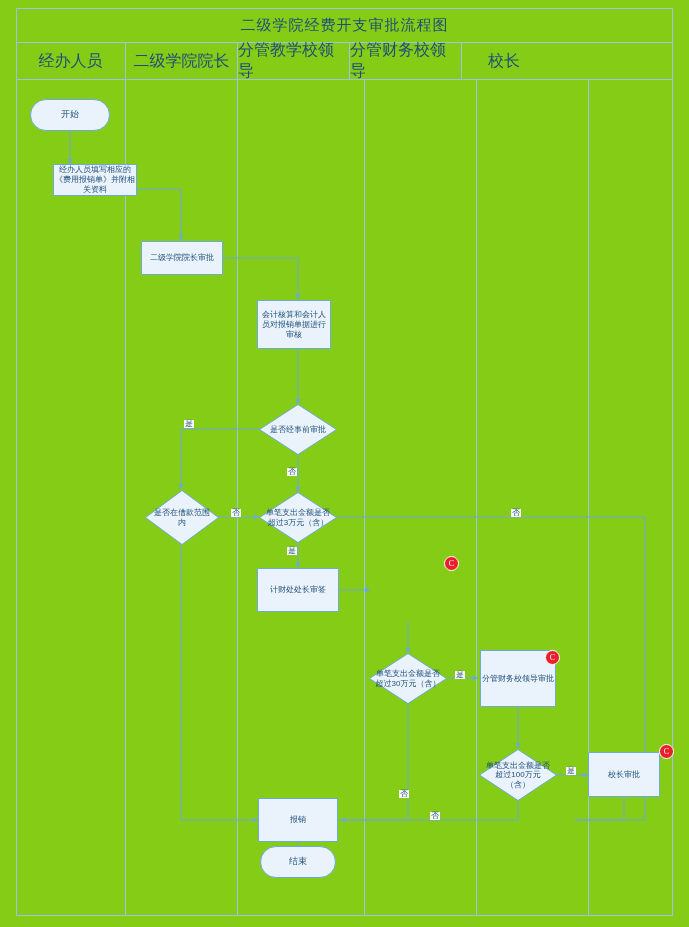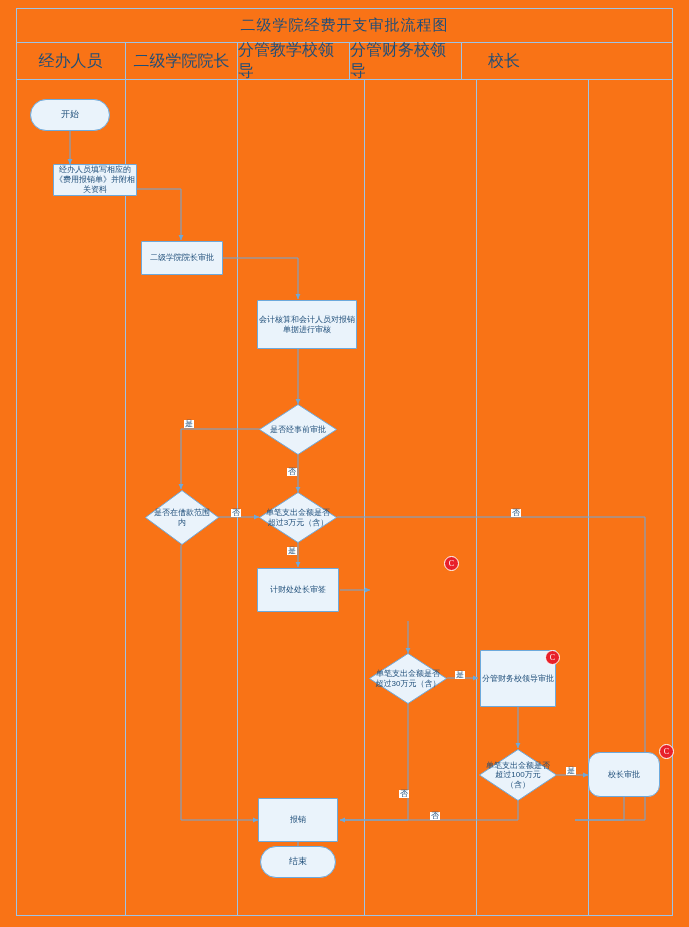--- a/index.html
+++ b/index.html
@@ -5,21 +5,21 @@
   html, body {
     margin: 0;
     padding: 0;
     background: #ffffff;
     font-family: "Liberation Sans", sans-serif;
   }
   #page {
     position: relative;
     width: 689px;
     height: 927px;
-    background: #f97316;
+    background: #84cc16;
     overflow: hidden;
   }
   
   .frame {
     position: absolute;
     left: 16px;
     top: 8px;
     width: 657px;
     height: 908px;
     border: 1px solid #9dc3e6;
@@ -226,21 +226,21 @@
       <path d="M298,842 L298,872" marker-end="url(#arr)"></path>
     </g>
   </svg>
 
   <div class="node term" style="left:30px; top:99px; width:80px; height:32px;">开始</div>
 
   <div class="node proc" style="left:28px; top:164px; width:84px; height:32px;margin-left:25px;">经办人员填写相应的《费用报销单》并附相关资料</div>
 
   <div class="node proc" style="left:141px; top:241px; width:82px; height:34px;">二级学院院长审批</div>
 
-  <div class="node proc" style="left:257px; top:300px; width:100px; height:49px;">会计核算和会计人员对报销单据进行审核</div>
+  <div class="node proc" style="left:257px; top:300px; width:74px; height:49px;">会计核算和会计人员对报销单据进行审核</div>
 
   <div class="diamond-wrap" style="left:259px; top:404px; width:78px; height:51px;">
     <svg class="dia" viewBox="0 0 78 51" preserveAspectRatio="none">
       <polygon points="39,0.5 77.5,25.5 39,50.5 0.5,25.5" fill="#eaf3fb" stroke="#6ca9dc" stroke-width="1"></polygon>
     </svg>
     <div class="dtext">是否经事前审批</div>
   </div>
 
   <div class="diamond-wrap" style="left:145px; top:490px; width:74px; height:55px;">
     <svg class="dia" viewBox="0 0 74 55" preserveAspectRatio="none">
@@ -270,21 +270,21 @@
   <div class="node proc" style="left:480px; top:650px; width:76px; height:57px;">分管财务校领导审批</div>
   <div class="badge" style="left:545px; top:650px;">C</div>
 
   <div class="diamond-wrap" style="left:479px; top:749px; width:78px; height:52px;">
     <svg class="dia" viewBox="0 0 78 52" preserveAspectRatio="none">
       <polygon points="39,0.5 77.5,26 39,51.5 0.5,26" fill="#eaf3fb" stroke="#6ca9dc" stroke-width="1"></polygon>
     </svg>
     <div class="dtext">单笔支出金额是否超过100万元（含）</div>
   </div>
 
-  <div class="node proc" style="left:588px; top:752px; width:72px; height:45px;border-radius:12px;">校长审批</div>
+  <div class="node proc" style="left:588px; top:752px; width:72px; height:45px;">校长审批</div>
   <div class="badge" style="left:659px; top:744px;">C</div>
 
   <div class="node proc" style="left:258px; top:798px; width:80px; height:44px;">报销</div>
 
   <div class="node term" style="left:260px; top:846px; width:76px; height:32px;">结束</div>
 
   <div class="edge-label" style="left:184px; top:420px;">是</div>
   <div class="edge-label" style="left:287px; top:468px;">否</div>
   <div class="edge-label" style="left:231px; top:509px;">否</div>
   <div class="edge-label" style="left:287px; top:547px;">是</div>

